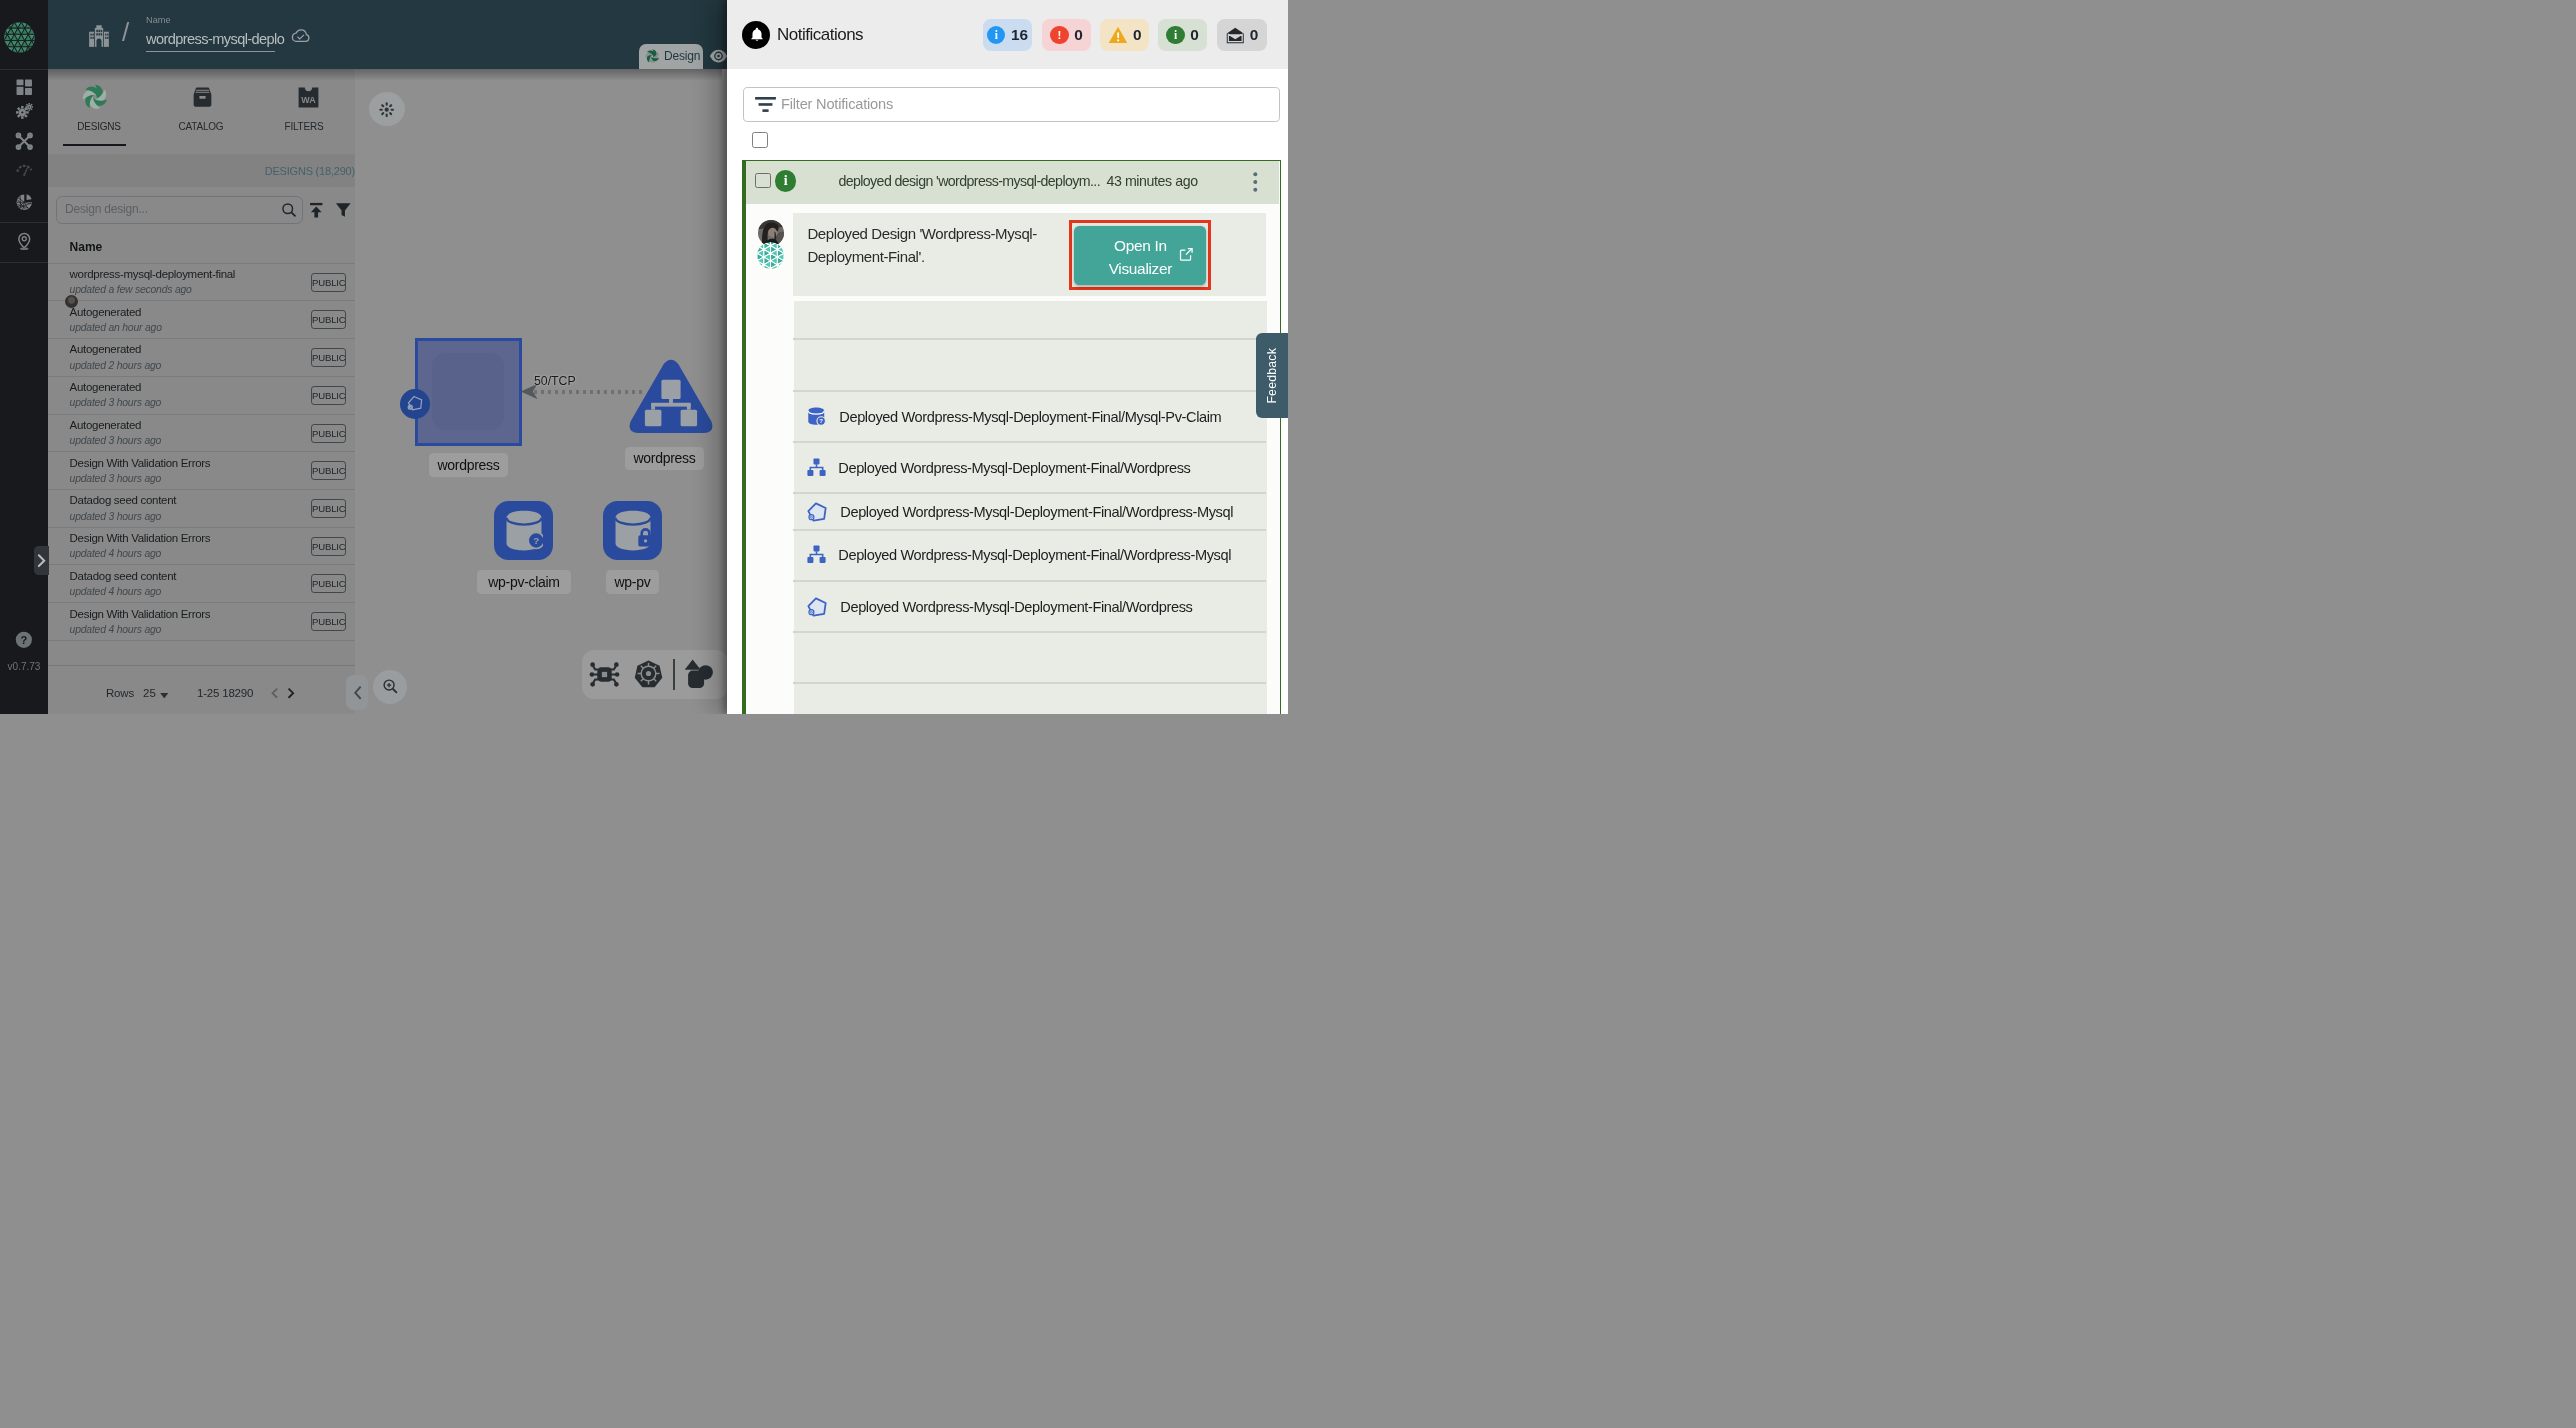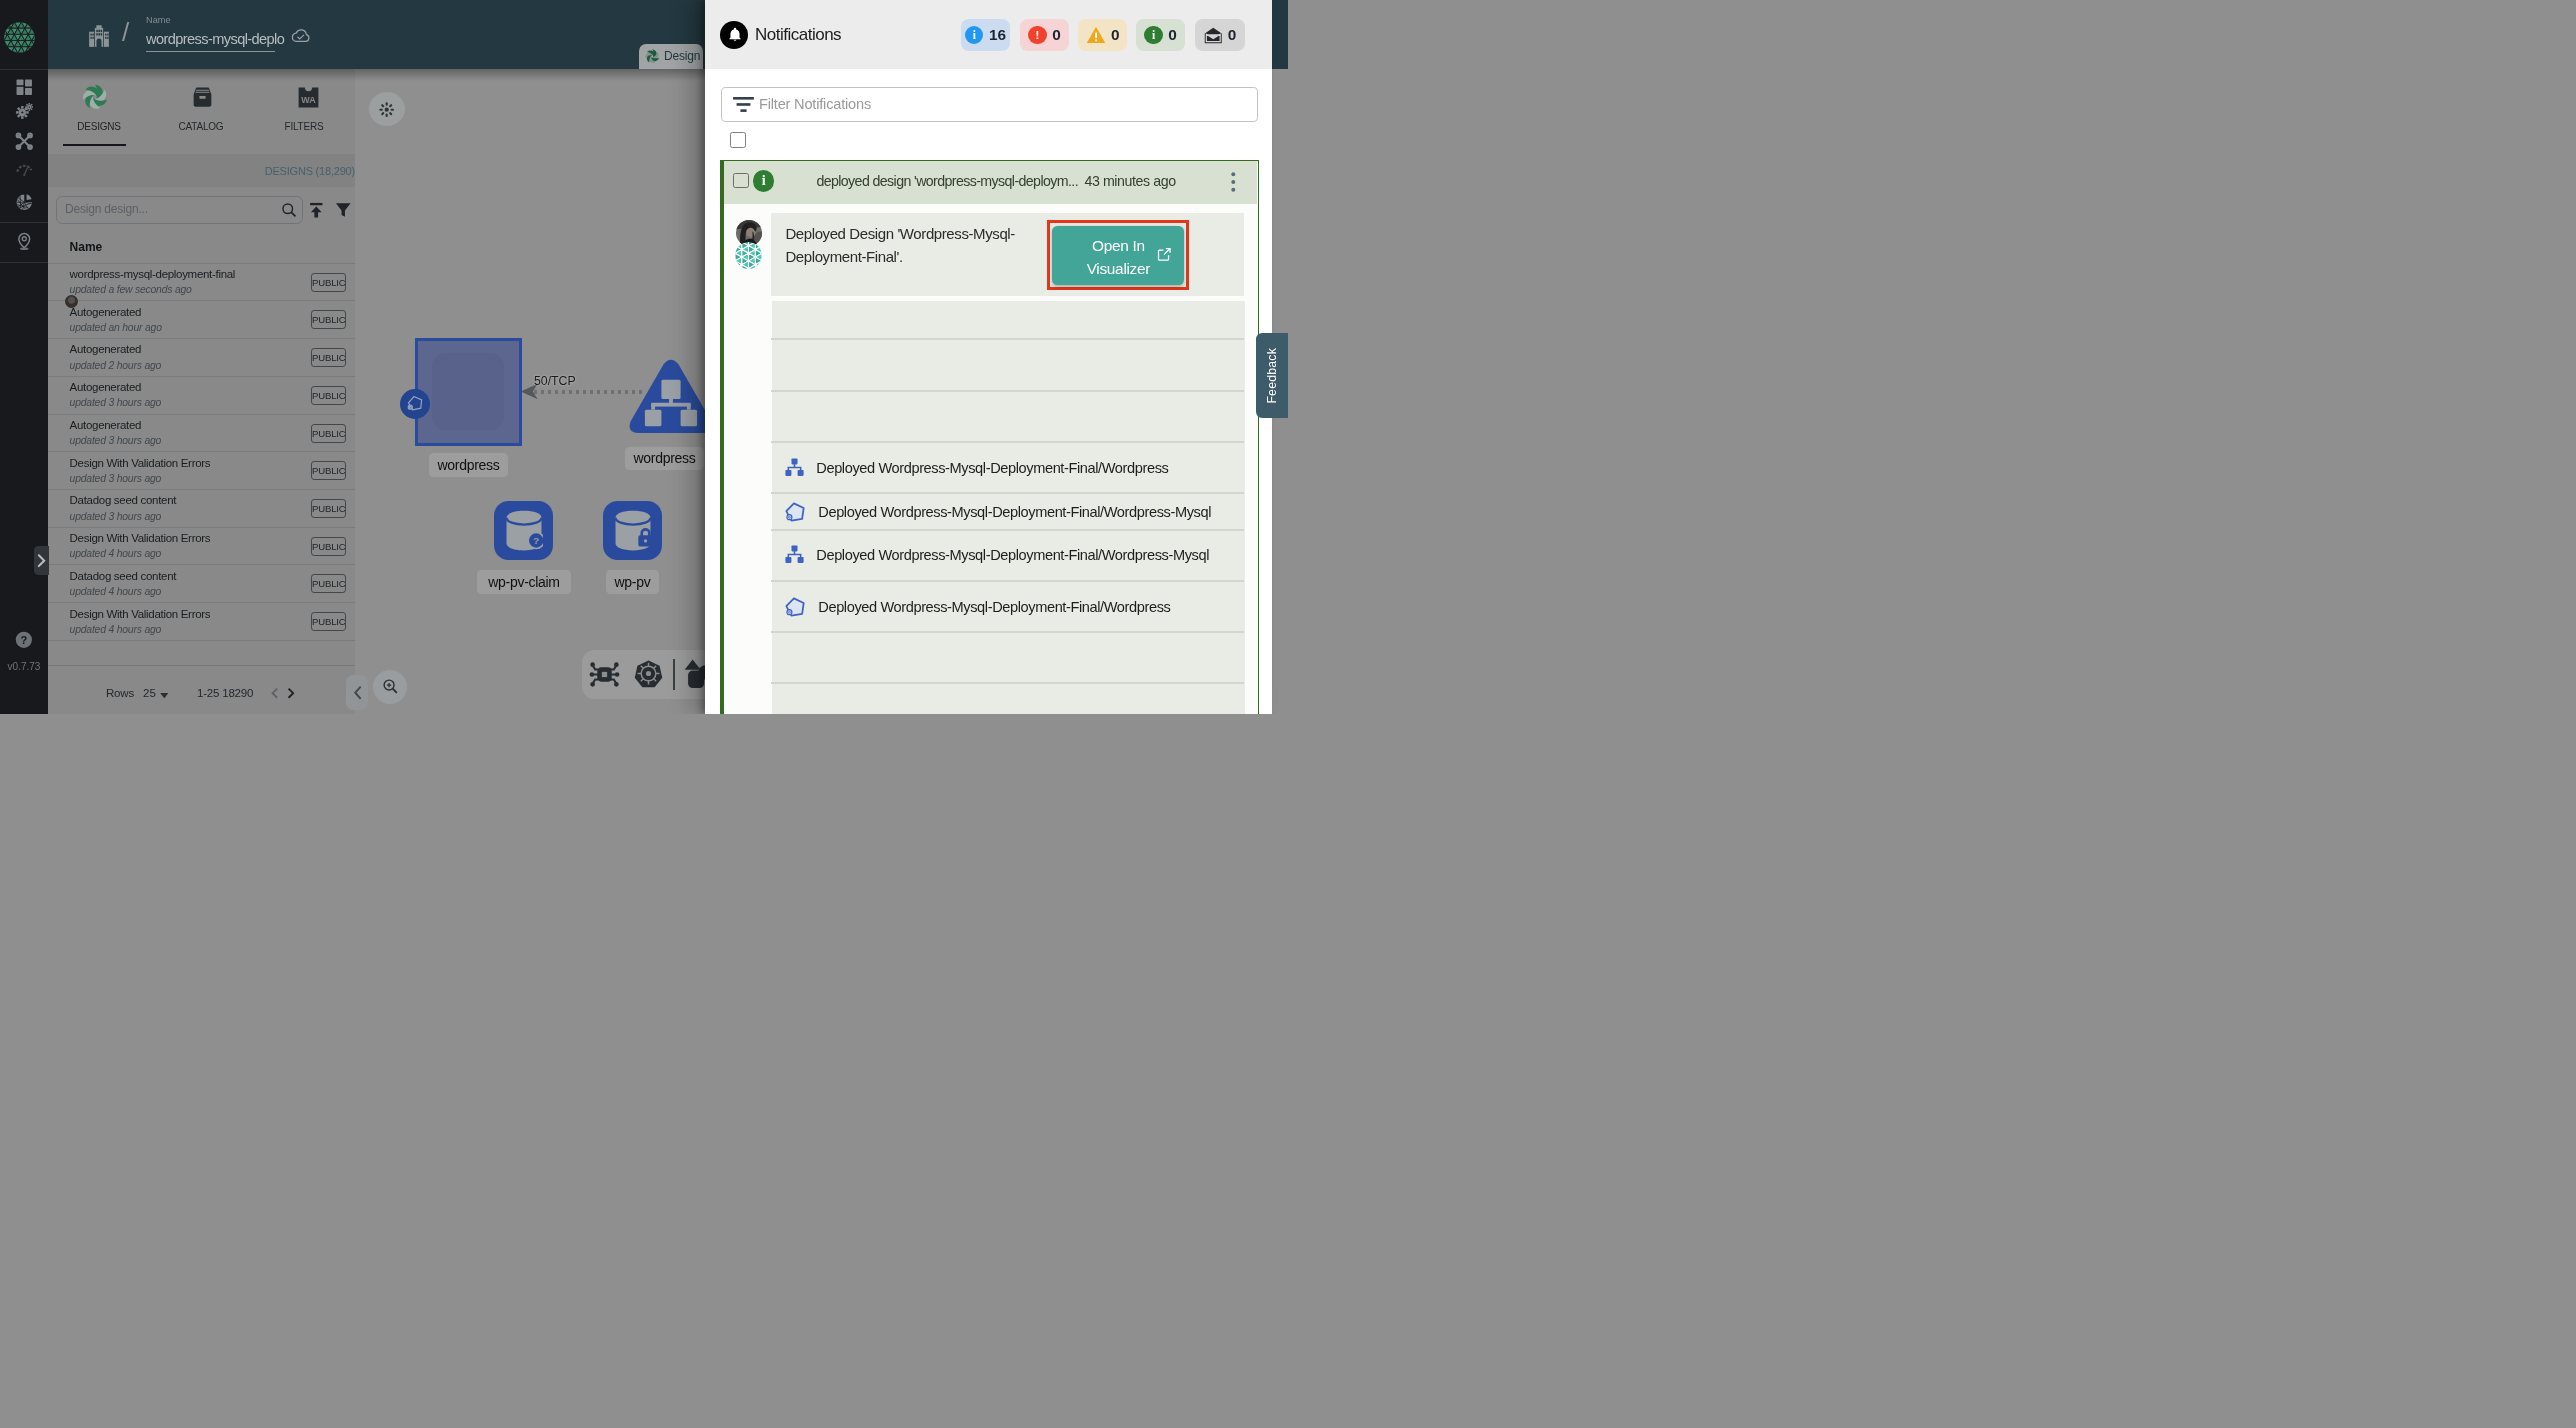--- a/index.html
+++ b/index.html
@@ -11,21 +11,21 @@
 #topshadow{left:48px;top:69px;width:674px;height:11.5px;background:linear-gradient(rgba(0,0,0,0.30),rgba(0,0,0,0));z-index:3}
 #panel{left:48px;top:69px;width:307px;height:645px;background:#898989;z-index:1}
 .tablab{position:absolute;top:52px;width:102px;text-align:center;font-size:10px;letter-spacing:-0.2px;color:#212529;font-weight:500}
 #secbar{position:absolute;left:0;top:85px;width:307px;height:33px;background:#828282;color:#47606b;font-size:11px;letter-spacing:-0.2px;text-align:right;line-height:35px}
 .rtitle{position:absolute;left:21.6px;font-size:11.5px;letter-spacing:-0.3px;color:#191d20}
 .rsub{position:absolute;left:21.6px;font-size:10.4px;letter-spacing:-0.2px;font-style:italic;color:#41484d}
 .pub{position:absolute;left:263px;width:35px;height:19px;border:1.2px solid #41474b;border-radius:3.1px;color:#22272a;font-size:9.6px;letter-spacing:-0.2px;text-align:center;line-height:17.7px}
 .rsep{position:absolute;left:0;width:307px;height:0.8px;background:#797b7d}
 #canvas{left:355px;top:69px;width:366px;height:645px;background:#8f8f8f;z-index:1}
 .nlabel{position:absolute;background:#9d9d9d;border-radius:4.6px;color:#0f1011;font-size:14px;letter-spacing:-0.3px;text-align:center;z-index:1}
-#drawer{left:705px;top:0;width:567px;height:714px;background:#fff;z-index:10;box-shadow:-3.8px 0 6.2px rgba(0,0,0,0.30),-15.4px 0 21.6px rgba(0,0,0,0.22)}
+#drawer{left:727px;top:0;width:567px;height:714px;background:#fff;z-index:10;box-shadow:-3.8px 0 6.2px rgba(0,0,0,0.30),-15.4px 0 21.6px rgba(0,0,0,0.22)}
 #dhead{position:absolute;left:0;top:0;width:567px;height:69px;background:#ececec}
 .chip{position:absolute;top:19px;height:32px;border-radius:7.7px;display:flex;align-items:center;justify-content:center;gap:5.4px;font-size:15.4px;font-weight:600;color:#1e2530}
 .cicon{width:18.5px;height:18.5px;border-radius:50%;display:flex;align-items:center;justify-content:center;color:#fff;font-size:11.5px;font-weight:700}
 .nrow{position:absolute;left:80px;width:460px;display:flex;align-items:center}
 .nrow .txt{font-size:14.6px;letter-spacing:-0.4px;color:#1e1e1e;margin-left:12.3px;white-space:nowrap}
 .nsep{position:absolute;left:66px;width:473px;height:1.5px;background:#d2d6ce}
 </style></head><body>
 <div id="stage">
 
 <div class="abs" id="sidebar">
@@ -564,20 +564,29 @@
 <div class="abs" style="left:328px;top:73px;width:132px;font-size:15.4px;letter-spacing:-0.3px;color:#fff;text-align:center;line-height:23px">Open In<br>Visualizer</div>
 <svg class="abs" style="left:433px;top:86px" width="14.6" height="14.6" viewBox="0 0 24 24" fill="none" stroke="#fff" stroke-width="2.1">
 <path d="M19 13.5 L19 20 A 1.5 1.5 0 0 1 17.5 21.5 L4 21.5 A 1.5 1.5 0 0 1 2.5 20 L2.5 6.5 A 1.5 1.5 0 0 1 4 5 L10.5 5"></path>
 <path d="M14.5 2.5 L21.5 2.5 L21.5 9.5"></path>
           <path d="M21 3 L11.5 12.5"></path>
         </svg>
 </div>
 <div class="abs" style="left:67px;top:301px;width:473px;height:413px;background:#e8ece4"></div>
 <div class="nsep" style="top:338px"></div>
 <div class="nsep" style="top:390px"></div>
+<div class="nrow" style="top:391px;height:51px">
+        <svg width="20" height="19" viewBox="0 0 26 25">
+          <path d="M1.5 4.8 C1.5 2.2 6.4 0.5 12 0.5 C17.6 0.5 22.5 2.2 22.5 4.8 L22.5 19.2 C22.5 21.8 17.6 23.5 12 23.5 C6.4 23.5 1.5 21.8 1.5 19.2 Z" fill="#3e63c4"></path>
+<path d="M1.5 5 C1.5 7.6 6.4 9.3 12 9.3 C17.6 9.3 22.5 7.6 22.5 5" fill="none" stroke="#fff" stroke-width="1.6"></path>
+          <circle cx="18.5" cy="18.5" r="5.6" fill="#3e63c4" stroke="#e8ece4" stroke-width="1.5"></circle>
+<text x="18.5" y="21.6" font-size="8" font-weight="bold" fill="#fff" text-anchor="middle" font-family="Liberation Sans">?</text>
+        </svg>
+        <span class="txt">Deployed Wordpress-Mysql-Deployment-Final/Mysql-Pv-Claim</span>
+      </div>
 <div class="nsep" style="top:441px"></div>
 <div class="nrow" style="top:442px;height:51px">
         <svg width="19" height="19" viewBox="0 0 24 24" fill="#3e63c4">
           <rect x="8.2" y="0.5" width="7.6" height="7.6" rx="1"></rect>
           <rect x="0.5" y="15" width="7.6" height="7.6" rx="1"></rect>
           <rect x="15.9" y="15" width="7.6" height="7.6" rx="1"></rect>
 <path d="M11 8 L13 8 L13 11 L11 11 Z M3.2 12 L5.2 12 L5.2 15.5 L3.2 15.5 Z M18.8 12 L20.8 12 L20.8 15.5 L18.8 15.5 Z M3.2 11 L20.8 11 L20.8 13 L3.2 13 Z"></path>
         </svg>
         <span class="txt">Deployed Wordpress-Mysql-Deployment-Final/Wordpress</span>
       </div>

